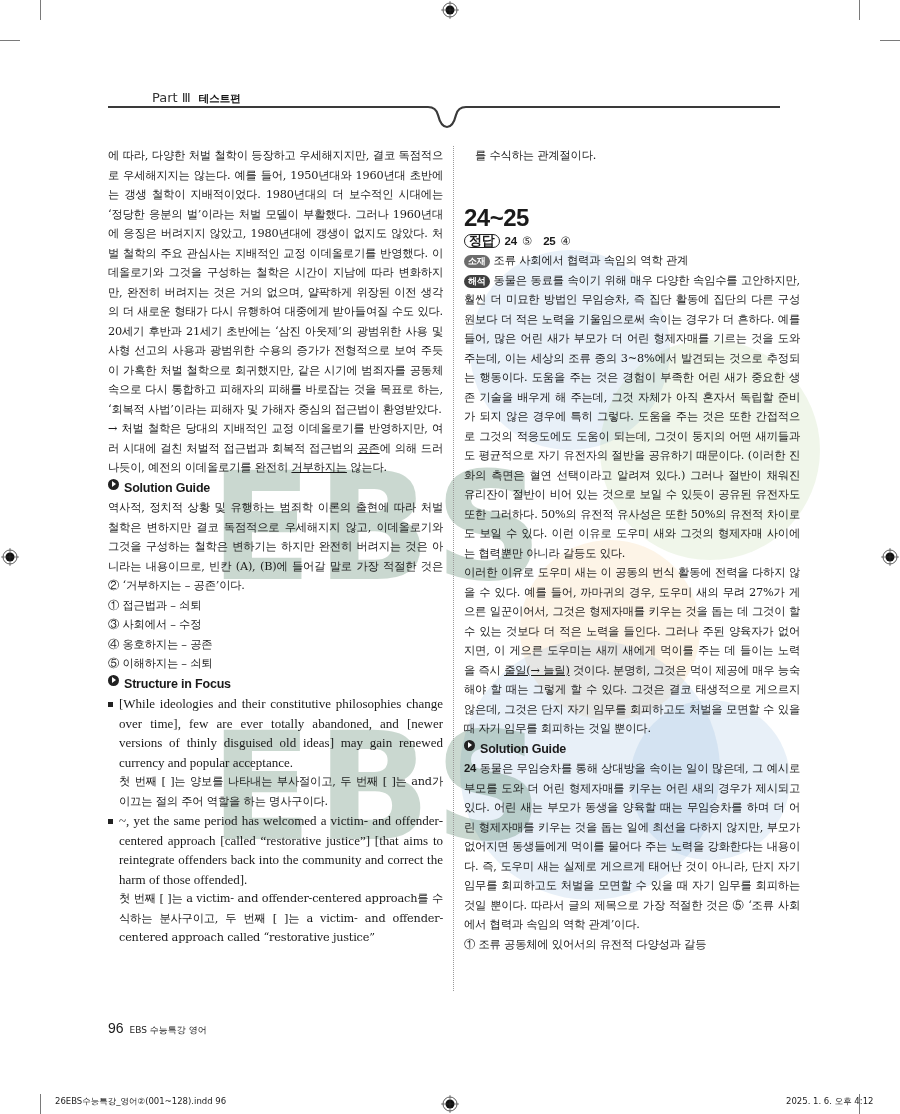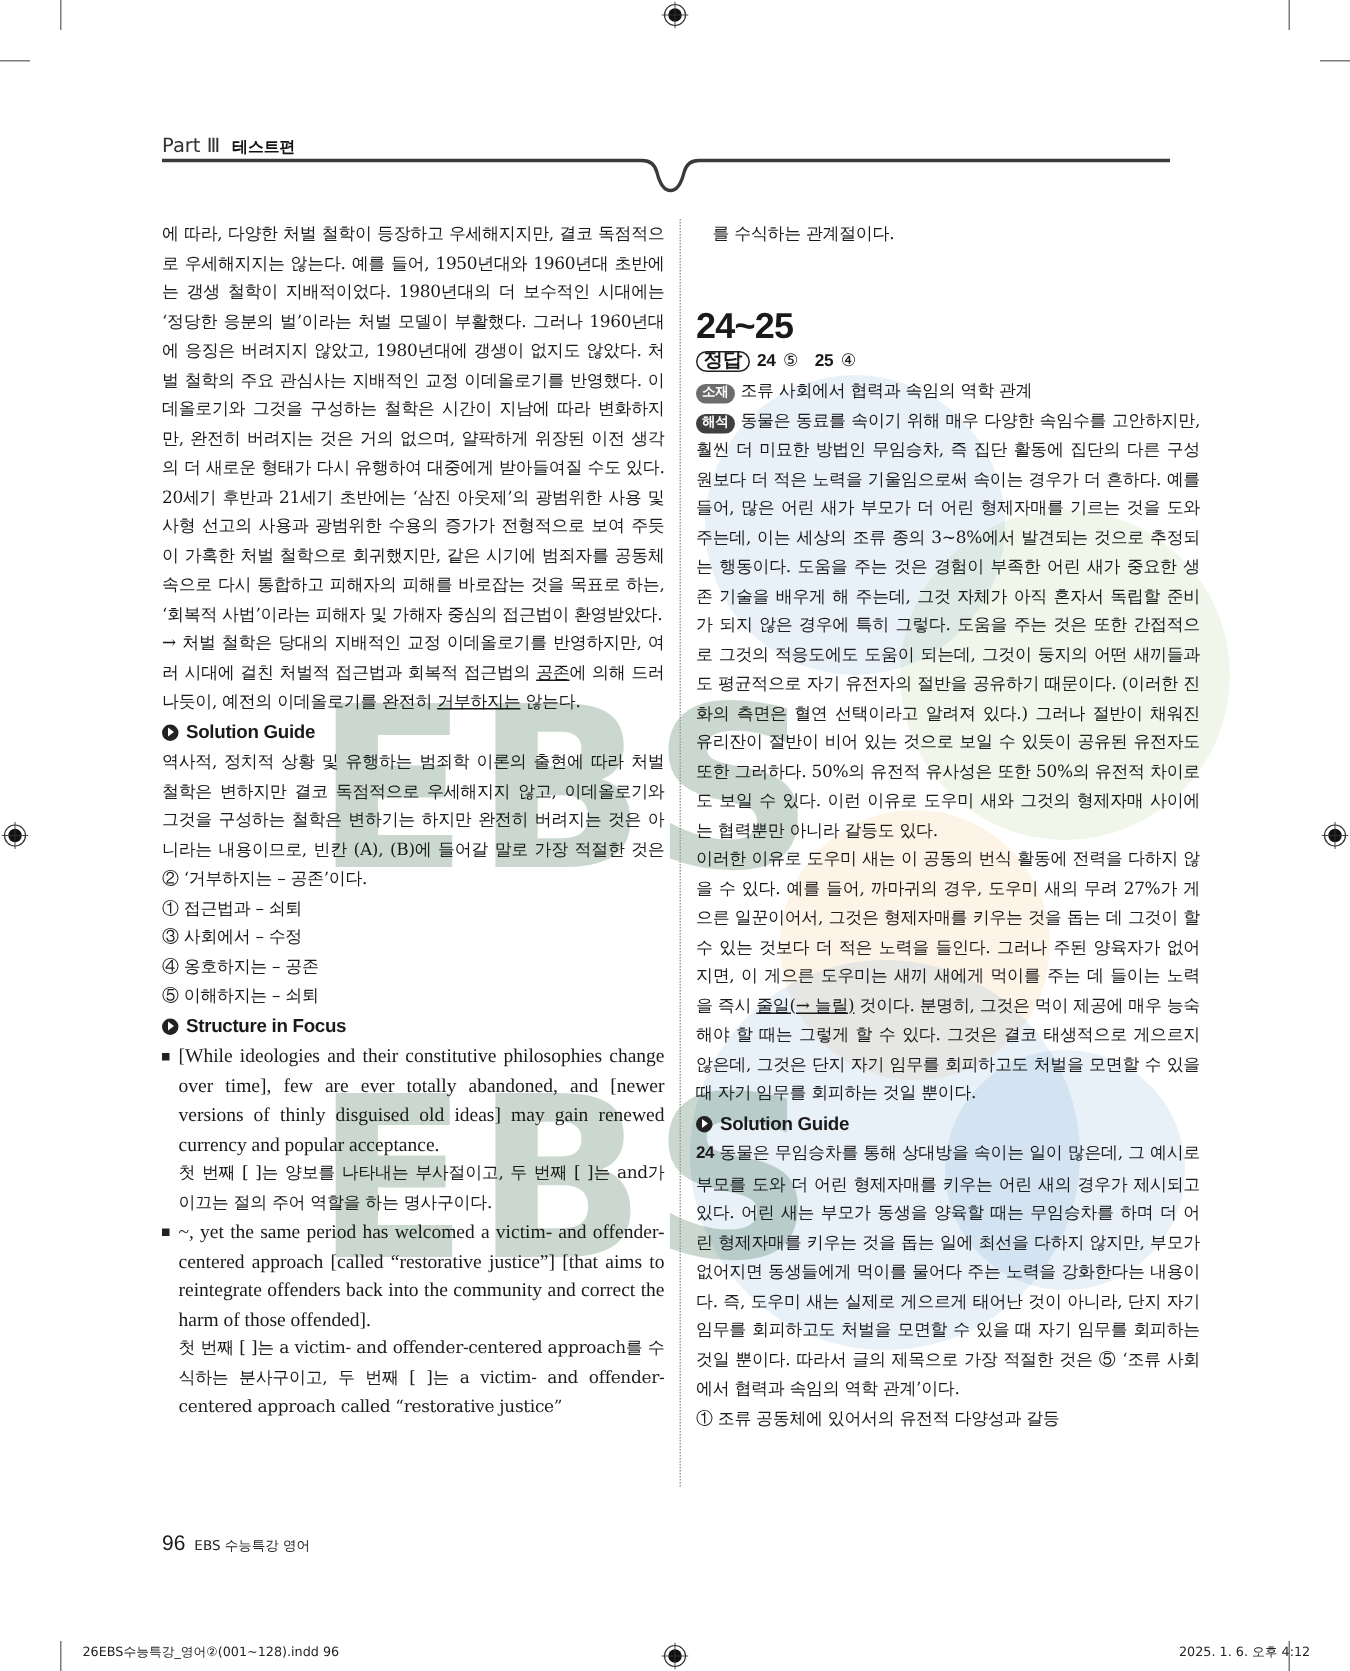--- a/index.html
+++ b/index.html
@@ -9,33 +9,33 @@
   
   .crop { position: absolute; background: #7a7a7a; }
   .reg { position: absolute; width: 18px; height: 18px; }
 
   
   .wm { position: absolute; border-radius: 50%; opacity: 0.16; pointer-events: none; }
   .wm-text { position: absolute; font-family: "DejaVu Sans", sans-serif; font-weight: bold; color: #14532d; opacity: 0.22; pointer-events: none; letter-spacing: 4px; margin-left: 10px; }
 
   
   .part-header { position: absolute; left: 108px; top: 90px; display: flex; align-items: baseline; gap: 8px; }
-  .part-label { font-family: "DejaVu Sans", sans-serif; font-size: 13px; color: #333; }
+  .part-label { font-family: "DejaVu Sans", sans-serif; font-size: 13px; color: #333; margin-left: 44px; }
   .part-sub { font-family: "DejaVu Sans", sans-serif; font-size: 10.5px; font-weight: bold; color: #111; }
   .header-line { position: absolute; left: 0; top: 100px; width: 900px; height: 40px; }
 
   
   .col { position: absolute; top: 146px; font-size: 11.3px; line-height: 19.5px; letter-spacing: -0.2px; }
   .col-left { left: 108px; width: 335px; }
   .col-right { left: 464px; width: 336px; }
   .col-divider { position: absolute; left: 453px; top: 146px; height: 845px; border-left: 1px dotted #999; }
 
   .p { text-align: justify; }
   .u { text-decoration: underline; }
-  .sec-head { font-family: "Liberation Sans", sans-serif; font-weight: bold; font-size: 12.5px; display: flex; align-items: center; gap: 5px; margin-top: 1px; }
+  .sec-head { font-family: "Liberation Sans", sans-serif; font-weight: bold; font-size: 12.5px; display: flex; gap: 5px; margin-top: 1px; }
   .sec-icon { width: 11px; height: 11px; border-radius: 50%; background: #222; position: relative; display: inline-block; }
   .sec-icon::after { content: ""; position: absolute; left: 4px; top: 2.5px; border-left: 4px solid #fff; border-top: 3px solid transparent; border-bottom: 3px solid transparent; }
   .choice { display: block; }
   .bullet-item { display: flex; gap: 4px; }
   .bullet-mark { width: 7px; flex: none; }
   .bullet-mark::before { content: ""; display: inline-block; width: 5px; height: 5px; background: #222; margin-top: 7px; }
   .en { font-family: "Liberation Serif", serif; font-size: 13px; letter-spacing: 0; }
   .indent { padding-left: 11px; }
 
   .qnum { font-family: "Liberation Sans", sans-serif; font-weight: bold; font-size: 24px; line-height: 28px; letter-spacing: -0.5px; margin-top: 38px; }

